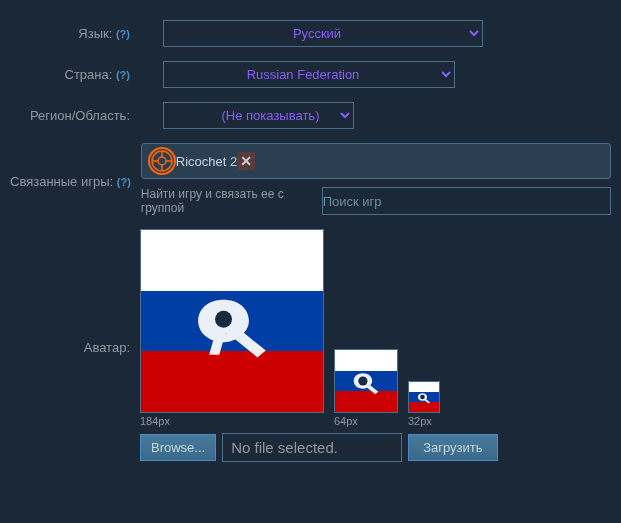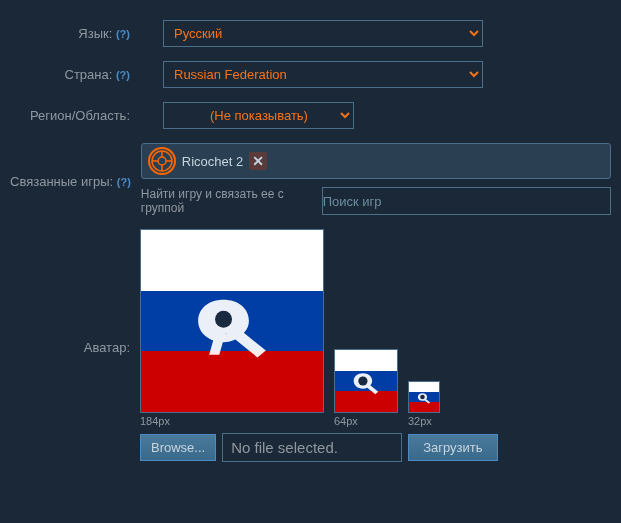--- a/index.html
+++ b/index.html
@@ -26,32 +26,33 @@
       flex-shrink: 0;
     }
     .help-icon {
       color: #4b8ac4;
       cursor: pointer;
       font-size: 11px;
       font-weight: bold;
     }
     select {
       background-color: #1b2838;
-      color: #f97316;
+      color: #8b5cf6;
       border: 1px solid #4b6e8a;
       padding: 4px 6px;
       font-size: 13px;
       cursor: pointer;
       outline: none;
+      text-align: center;
     }
     .language-select {
       width: 320px;
     }
     .country-select {
-      width: 320px;
+      width: 292px;
     }
     .region-select {
       width: 191px;
       padding-left: 42px;
     }
     .associated-games-row {
       display: flex;
       align-items: center;
       margin-bottom: 14px;
     }
@@ -68,21 +69,20 @@
       flex-direction: column;
       gap: 8px;
     }
     .game-tag {
       display: inline-flex;
       align-items: center;
       background-color: #2a3f52;
       border: 1px solid #4b6e8a;
       padding: 3px 6px;
       border-radius: 3px;
-      gap: 6px;
     }
     .game-icon {
       width: 28px;
       height: 28px;
       border-radius: 50%;
       border: 2px solid #ff6600;
       display: flex;
       align-items: center;
       justify-content: center;
       background: transparent;

